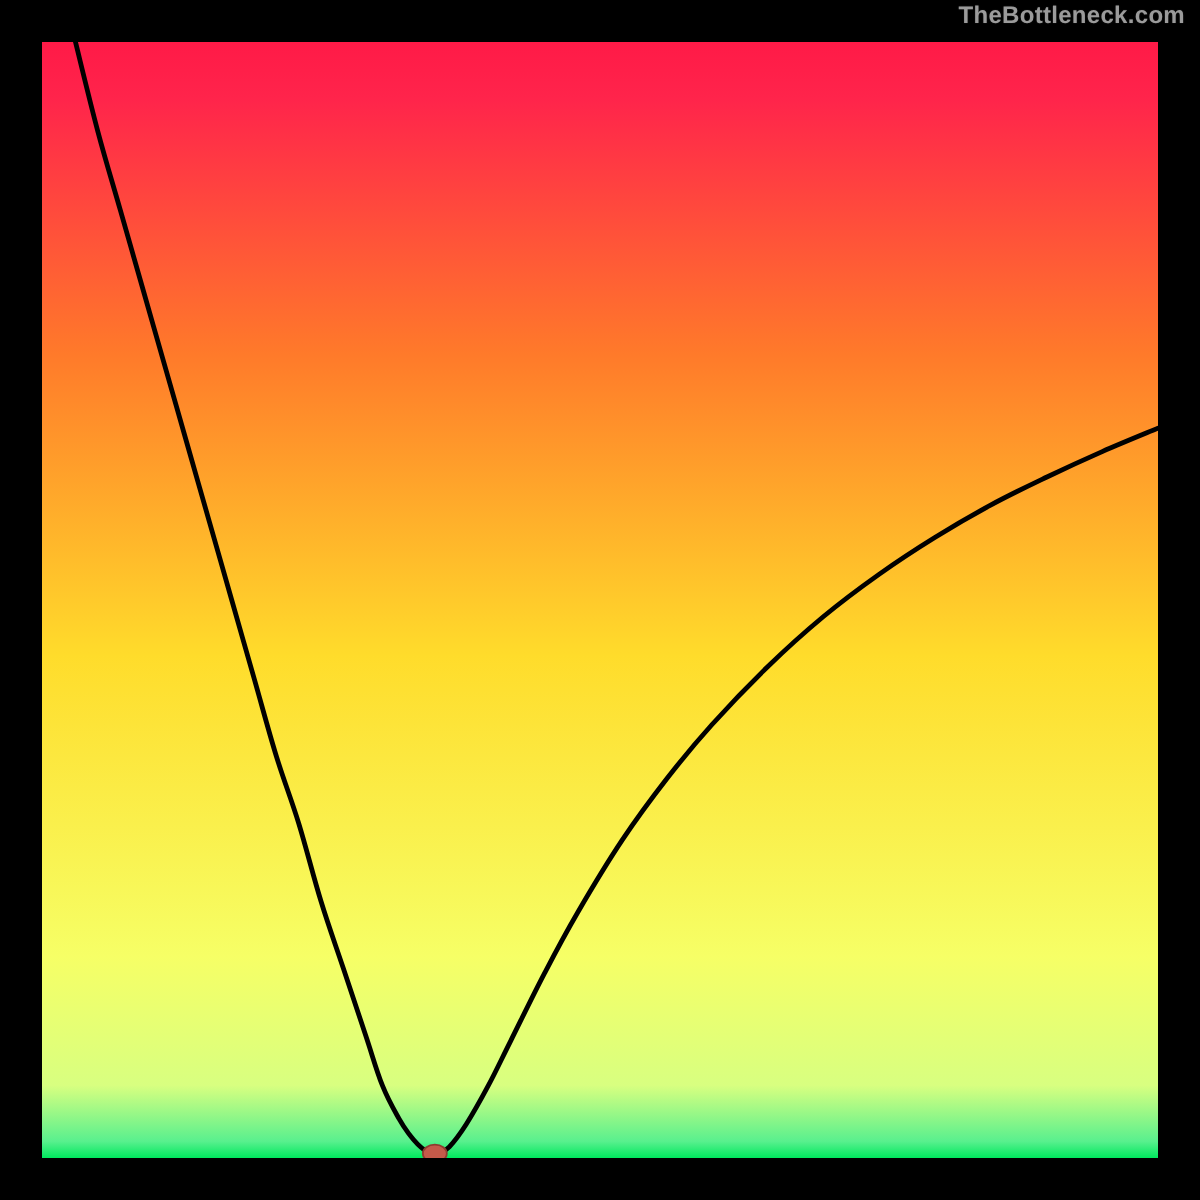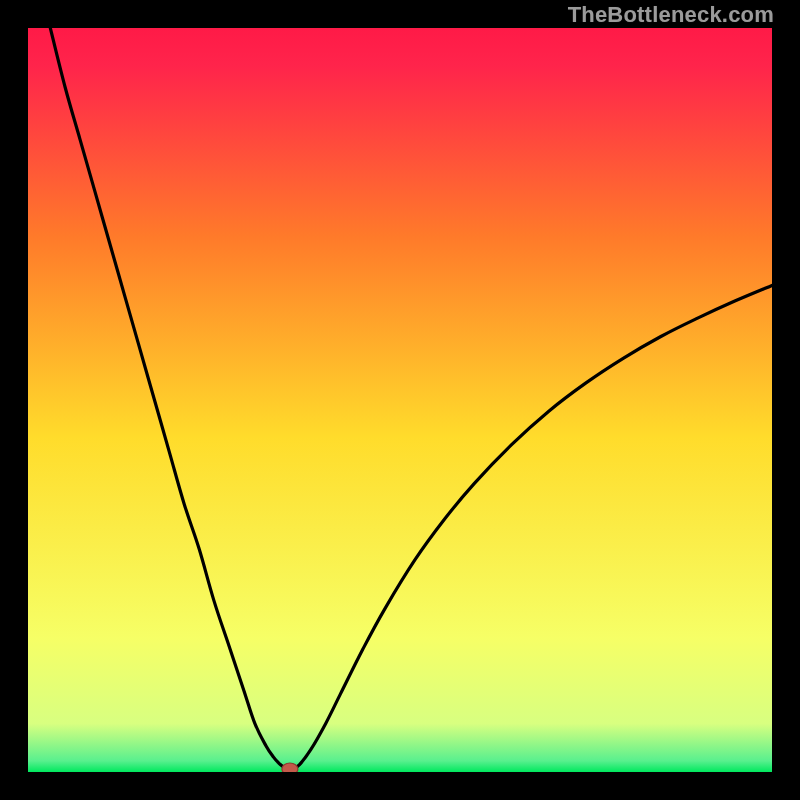--- a/index.html
+++ b/index.html
@@ -27,22 +27,22 @@
     height: 744px;
     overflow: hidden;
   }
   .gradient {
     position: absolute;
     inset: 0;
   }
   .watermark {
     position: absolute;
     top: 2px;
-    right: 26px;
-    font-size: 22px;
+    right: 10px;
+    font-size: 16px;
     font-weight: 600;
     color: #9b9b9b;
     letter-spacing: 0.2px;
     text-shadow: 0 0 1px rgba(255,255,255,0.15);
   }
 </style>
 </head>
 <body>
 
 <div class="frame">

